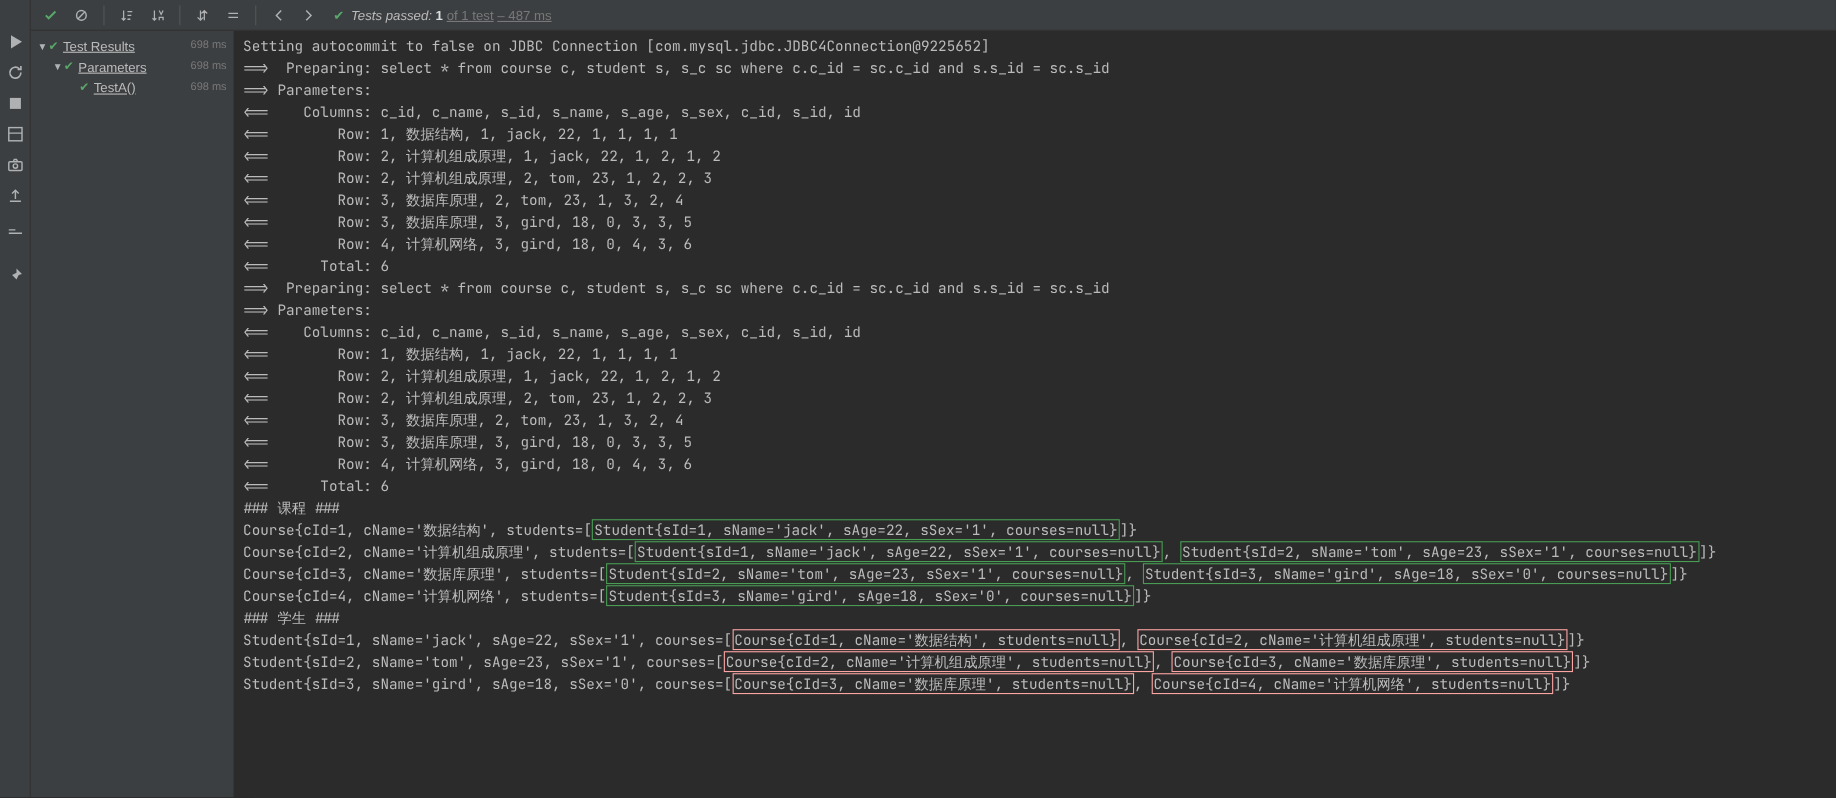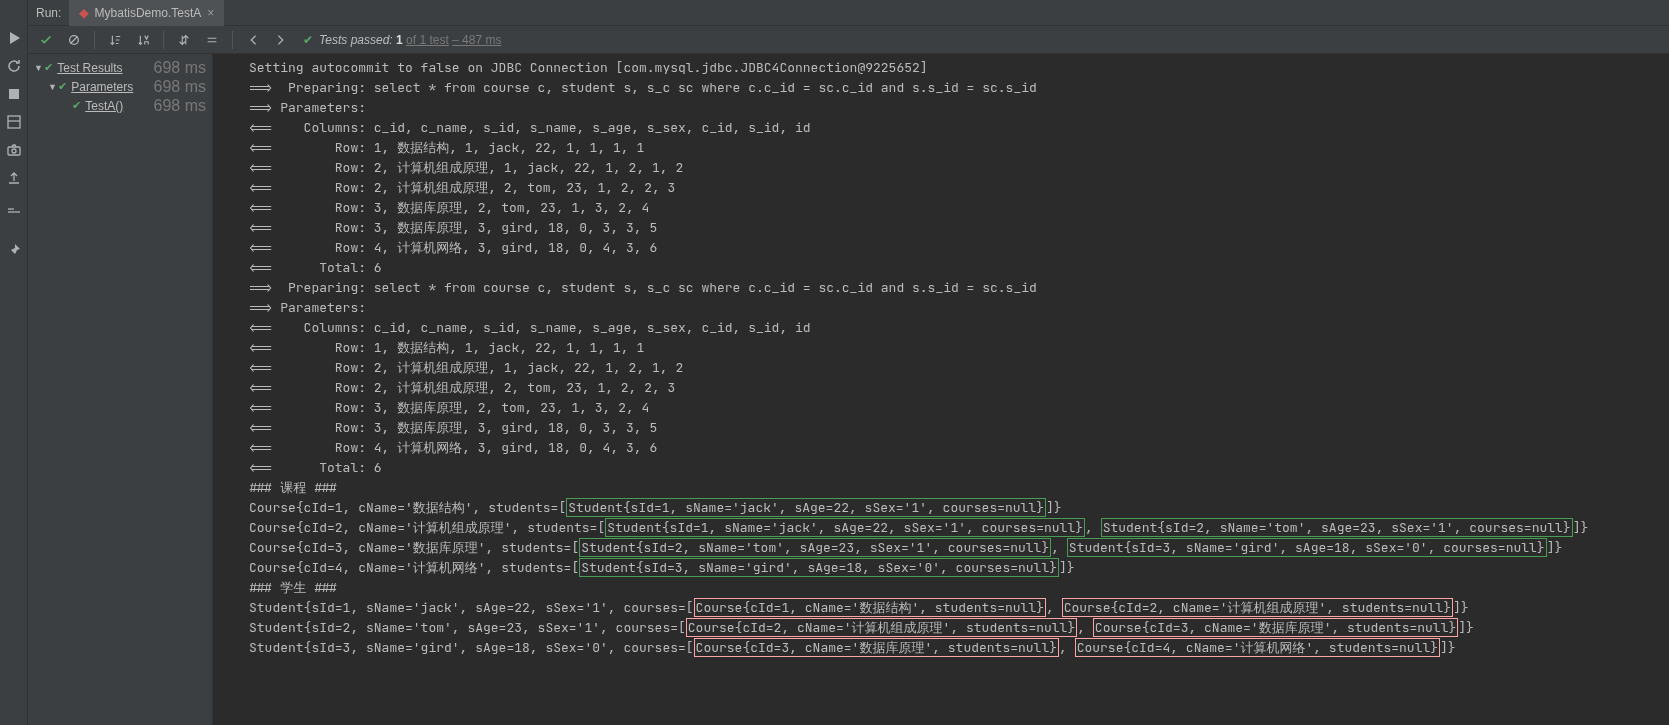--- a/index.html
+++ b/index.html
@@ -83,37 +83,37 @@
   padding-top:4px;
 }
 .tree-row {
   display:flex; align-items:center; height:19px;
   padding-left:6px;
   white-space:nowrap;
 }
 .tree-row .arrow { width:10px; color:#afb1b3; font-size:9px; }
 .tree-row .chk { color:#59a869; margin-right:4px; font-size:11px; }
 .tree-row .name { color:#bbbbbb; flex:1;text-decoration:underline; }
-.tree-row .time { color:#787878; margin-right:6px; font-size:16px;}
+.tree-row .time { color:#787878; margin-right:6px; font-size:10px;}
 .indent1 { padding-left:20px; }
 .indent2 { padding-left:44px; }
 
 
 .console {
   flex:1;
   background:#2b2b2b;
   font-family:"JetBrains Mono","Consolas","Courier New",monospace;
   font-size:13px;
   line-height:20px;
   color:#bbbbbb;
   padding:4px 8px 8px 8px;
   overflow:auto;
   white-space:pre;
 }
-.console .row { display:block;margin-left:28px; }
+.console .row { display:block; }
 .box-green {
   border:1px solid #499c54;
   padding:0 1px;
   display:inline;
 }
 .box-blue {
   border:1px solid #fca5a5;
   padding:0 1px;
   display:inline;
 }
@@ -165,28 +165,20 @@
   </span>
   <span class="icon grey" style="margin-top:10px;">
     <svg viewBox="0 0 16 16" fill="currentColor">
         <path d="M9 2l5 5-3 1-2 4-2-2-4 4 4-4-2-2 4-2z"></path>
       </svg>
   </span>
 </div>
 
 <div class="main">
 
-  <div class="run-header">
-    <span class="lbl">Run:</span>
-    <div class="tab">
-      <span class="tab-icon-red">◆</span>
-      <span>MybatisDemo.TestA</span>
-      <span class="close">×</span>
-    </div>
-  </div>
 
   <div class="toolbar">
     <span class="tbtn" style="color:#59a869;">
       <svg viewBox="0 0 16 16" fill="none" stroke="currentColor" stroke-width="2">
           <path d="M3 8l3 3 7-7"></path>
         </svg>
     </span>
     <span class="tbtn">
       <svg viewBox="0 0 16 16" fill="none" stroke="currentColor" stroke-width="1.5">
           <circle cx="8" cy="8" r="5"></circle>

